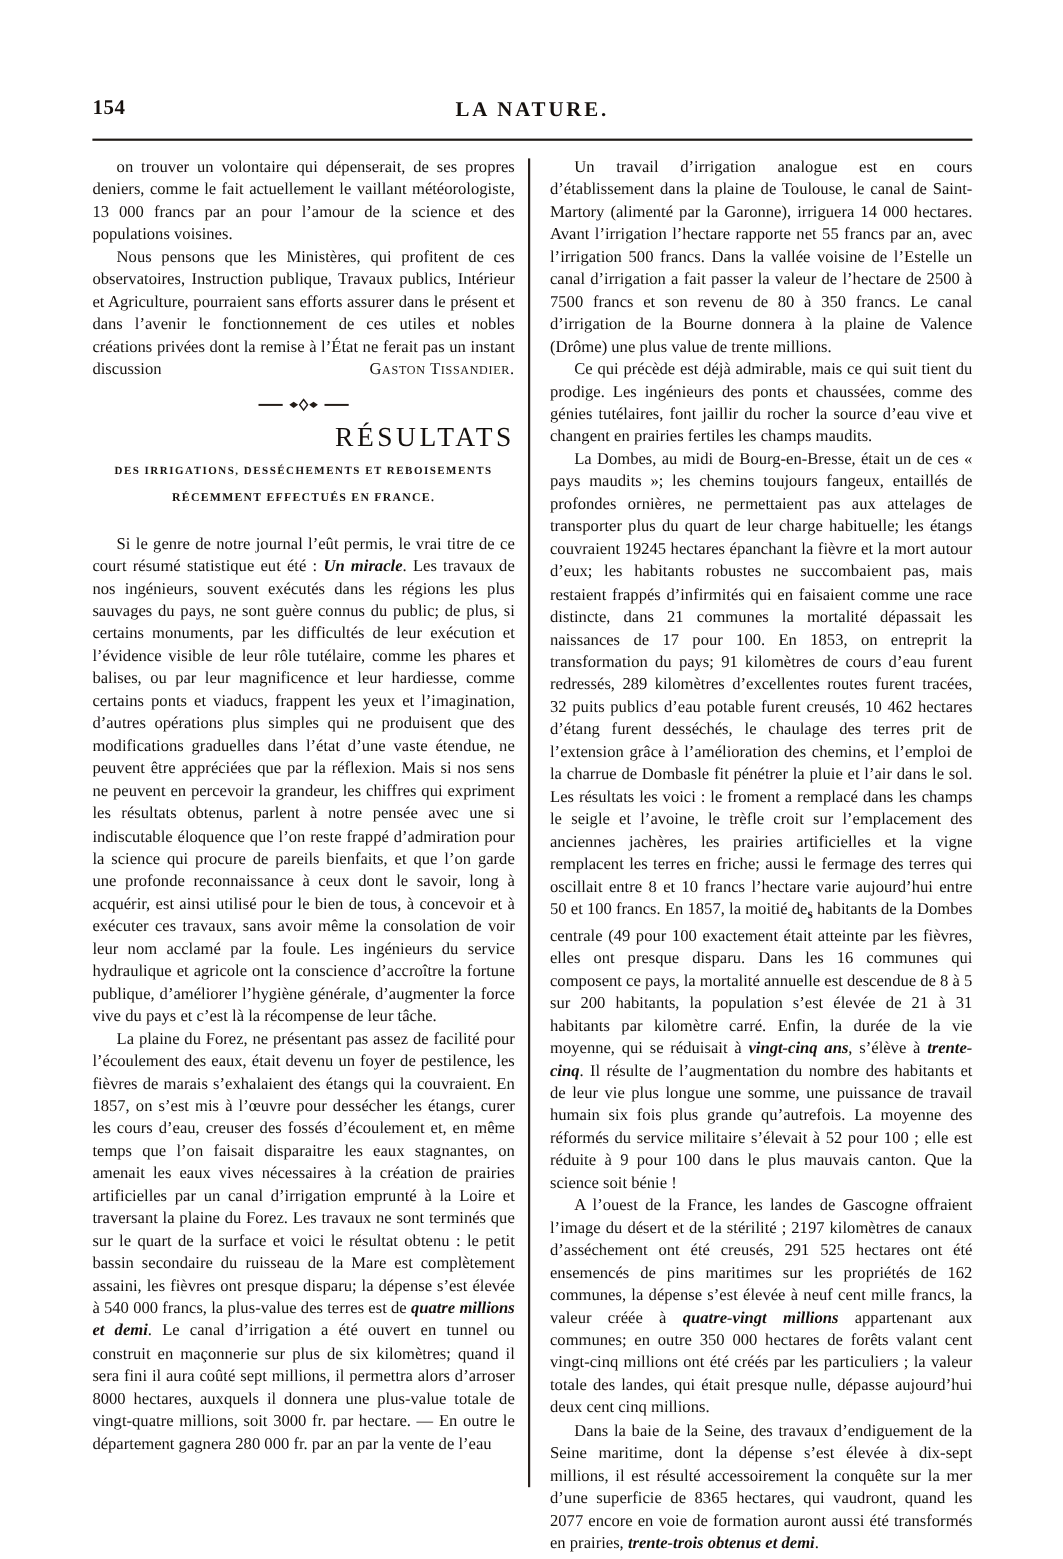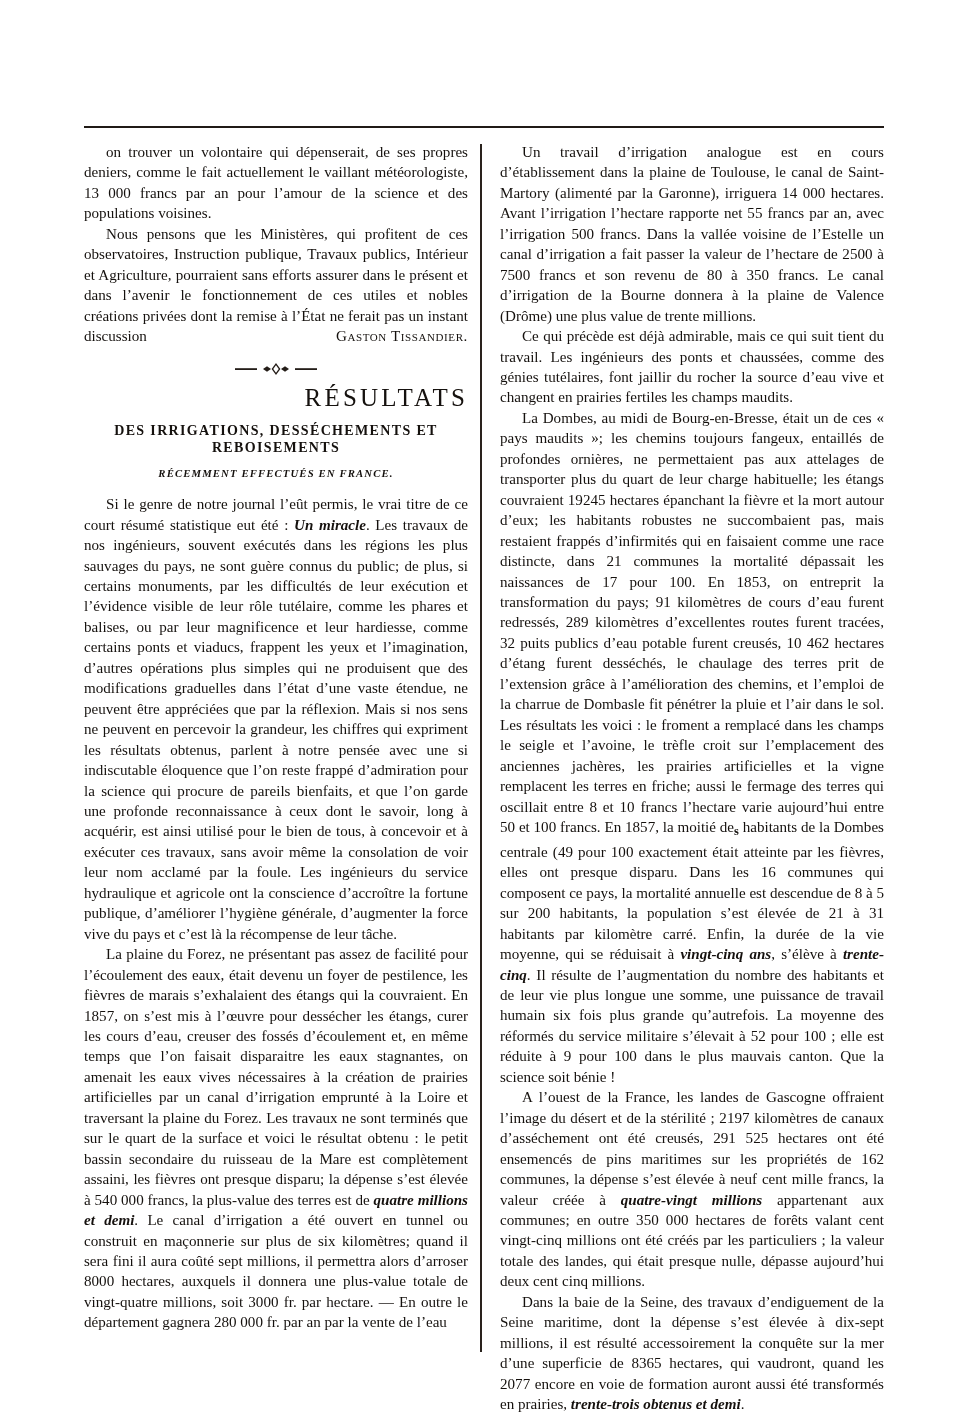--- a/index.html
+++ b/index.html
@@ -116,48 +116,51 @@
   }
   .art-title {
     font-size: 25px;
     letter-spacing: 3.2px;
     font-weight: normal;
     margin: 10px 0 12px 0;
     line-height: 1.05;
     text-align: right;
   }
   .art-sub1 {
-    font-size: 14px;
+    font-size: 10px;
     font-weight: bold;
     letter-spacing: 1.35px;
     margin-bottom: 11px;
     line-height: 1.2;
   }
   .art-sub2 {
     font-size: 10.7px;
     font-weight: bold;
     letter-spacing: 1.15px;
-    margin-bottom: 14px;
+    margin-bottom: 26px;
     line-height: 1.2;
-    font-style: italic;
   }
   .sig-inline {
     float: right;
     font-variant: small-caps;
     letter-spacing: 0.6px;
   }
   .clearfix::after { content: ""; display: block; clear: both; }
 
   .subsup { vertical-align: -0.28em; font-size: 0.82em; font-weight: bold; }
 </style>
 </head>
 <body>
 
 <div class="page">
 
+  <div class="running-head">
+    <div class="folio">154</div>
+    <div class="journal-title">LA NATURE.</div>
+  </div>
   <div class="head-rule"></div>
 
   <div class="columns">
 
     <div class="col-rule"></div>
 
     <div class="col col-left">
 
       <p>on trouver un volontaire qui dépenserait, de ses propres deniers, comme le fait actuellement le vaillant météorologiste, 13 000 francs par an pour l’amour de la science et des populations voisines.</p>
       <p><span>Nous pensons que les Ministères, qui profitent de ces observatoires, Instruction publique, Travaux publics, Intérieur et Agriculture, pourraient sans efforts assurer dans le présent et dans l’avenir le fonctionnement de ces utiles et nobles créations privées dont la remise à l’État ne ferait pas un instant discussion</span><span class="sig-inline">Gaston Tissandier.</span></p>
@@ -181,21 +184,21 @@
 
       <p><span>Si le genre de notre journal l’eût permis, le vrai titre de ce court résumé statistique eut été : </span><i>Un miracle</i><span>. Les travaux de nos ingénieurs, souvent exécutés dans les régions les plus sauvages du pays, ne sont guère connus du public; de plus, si certains monuments, par les difficultés de leur exécution et l’évidence visible de leur rôle tutélaire, comme les phares et balises, ou par leur magnificence et leur hardiesse, comme certains ponts et viaducs, frappent les yeux et l’imagination, d’autres opérations plus simples qui ne produisent que des modifications graduelles dans l’état d’une vaste étendue, ne peuvent être appréciées que par la réflexion. Mais si nos sens ne peuvent en percevoir la grandeur, les chiffres qui expriment les résultats obtenus, parlent à notre pensée avec une si indiscutable éloquence que l’on reste frappé d’admiration pour la science qui procure de pareils bienfaits, et que l’on garde une profonde reconnaissance à ceux dont le savoir, long à acquérir, est ainsi utilisé pour le bien de tous, à concevoir et à exécuter ces travaux, sans avoir même la consolation de voir leur nom acclamé par la foule. Les ingénieurs du service hydraulique et agricole ont la conscience d’accroître la fortune publique, d’améliorer l’hygiène générale, d’augmenter la force vive du pays et c’est là la récompense de leur tâche.</span></p>
 
       <p><span>La plaine du Forez, ne présentant pas assez de facilité pour l’écoulement des eaux, était devenu un foyer de pestilence, les fièvres de marais s’exhalaient des étangs qui la couvraient. En 1857, on s’est mis à l’œuvre pour dessécher les étangs, curer les cours d’eau, creuser des fossés d’écoulement et, en même temps que l’on faisait disparaitre les eaux stagnantes, on amenait les eaux vives nécessaires à la création de prairies artificielles par un canal d’irrigation emprunté à la Loire et traversant la plaine du Forez. Les travaux ne sont terminés que sur le quart de la surface et voici le résultat obtenu : le petit bassin secondaire du ruisseau de la Mare est complètement assaini, les fièvres ont presque disparu; la dépense s’est élevée à 540 000 francs, la plus-value des terres est de </span><i>quatre millions et demi</i><span>. Le canal d’irrigation a été ouvert en tunnel ou construit en maçonnerie sur plus de six kilomètres; quand il sera fini il aura coûté sept millions, il permettra alors d’arroser 8000 hectares, auxquels il donnera une plus-value totale de vingt-quatre millions, soit 3000 fr. par hectare. — En outre le département gagnera 280 000 fr. par an par la vente de l’eau</span></p>
 
     </div>
 
     <div class="col col-right">
 
       <p>Un travail d’irrigation analogue est en cours d’établissement dans la plaine de Toulouse, le canal de Saint-Martory (alimenté par la Garonne), irriguera 14 000 hectares. Avant l’irrigation l’hectare rapporte net 55 francs par an, avec l’irrigation 500 francs. Dans la vallée voisine de l’Estelle un canal d’irrigation a fait passer la valeur de l’hectare de 2500 à 7500 francs et son revenu de 80 à 350 francs. Le canal d’irrigation de la Bourne donnera à la plaine de Valence (Drôme) une plus value de trente millions.</p>
-      <p>Ce qui précède est déjà admirable, mais ce qui suit tient du travail. Les ingénieurs des ponts et chaussées, comme des génies tutélaires, font jaillir du rocher la source d’eau vive et changent en prairies fertiles les champs maudits.</p>
+      <p>Ce qui précède est déjà admirable, mais ce qui suit tient du prodige. Les ingénieurs des ponts et chaussées, comme des génies tutélaires, font jaillir du rocher la source d’eau vive et changent en prairies fertiles les champs maudits.</p>
 
       <p><span>La Dombes, au midi de Bourg-en-Bresse, était un de ces « pays maudits »; les chemins toujours fangeux, entaillés de profondes ornières, ne permettaient pas aux attelages de transporter plus du quart de leur charge habituelle; les étangs couvraient 19245 hectares épanchant la fièvre et la mort autour d’eux; les habitants robustes ne succombaient pas, mais restaient frappés d’infirmités qui en faisaient comme une race distincte, dans 21 communes la mortalité dépassait les naissances de 17 pour 100. En 1853, on entreprit la transformation du pays; 91 kilomètres de cours d’eau furent redressés, 289 kilomètres d’excellentes routes furent tracées, 32 puits publics d’eau potable furent creusés, 10 462 hectares d’étang furent desséchés, le chaulage des terres prit de l’extension grâce à l’amélioration des chemins, et l’emploi de la charrue de Dombasle fit pénétrer la pluie et l’air dans le sol. Les résultats les voici : le froment a remplacé dans les champs le seigle et l’avoine, le trèfle croit sur l’emplacement des anciennes jachères, les prairies artificielles et la vigne remplacent les terres en friche; aussi le fermage des terres qui oscillait entre 8 et 10 francs l’hectare varie aujourd’hui entre 50 et 100 francs. En 1857, la moitié de</span><span class="subsup">s</span><span> habitants de la Dombes centrale (49 pour 100 exactement était atteinte par les fièvres, elles ont presque disparu. Dans les 16 communes qui composent ce pays, la mortalité annuelle est descendue de 8 à 5 sur 200 habitants, la population s’est élevée de 21 à 31 habitants par kilomètre carré. Enfin, la durée de la vie moyenne, qui se réduisait à </span><i>vingt-cinq ans</i><span>, s’élève à </span><i>trente-cinq</i><span>. Il résulte de l’augmentation du nombre des habitants et de leur vie plus longue une somme, une puissance de travail humain six fois plus grande qu’autrefois. La moyenne des réformés du service militaire s’élevait à 52 pour 100 ; elle est réduite à 9 pour 100 dans le plus mauvais canton. Que la science soit bénie !</span></p>
 
       <p><span>A l’ouest de la France, les landes de Gascogne offraient l’image du désert et de la stérilité ; 2197 kilomètres de canaux d’asséchement ont été creusés, 291 525 hectares ont été ensemencés de pins maritimes sur les propriétés de 162 communes, la dépense s’est élevée à neuf cent mille francs, la valeur créée à </span><i>quatre-vingt millions</i><span> appartenant aux communes; en outre 350 000 hectares de forêts valant cent vingt-cinq millions ont été créés par les particuliers ; la valeur totale des landes, qui était presque nulle, dépasse aujourd’hui deux cent cinq millions.</span></p>
 
       <p><span>Dans la baie de la Seine, des travaux d’endiguement de la Seine maritime, dont la dépense s’est élevée à dix-sept millions, il est résulté accessoirement la conquête sur la mer d’une superficie de 8365 hectares, qui vaudront, quand les 2077 encore en voie de formation auront aussi été transformés en prairies, </span><i>trente-trois obtenus et demi</i><span>.</span></p>
 
       <p><span>Nous n’ajouterons rien, tout commentaire est superflu en présence de pareils faits.</span></p>
       <div class="clearfix"></div>
 

